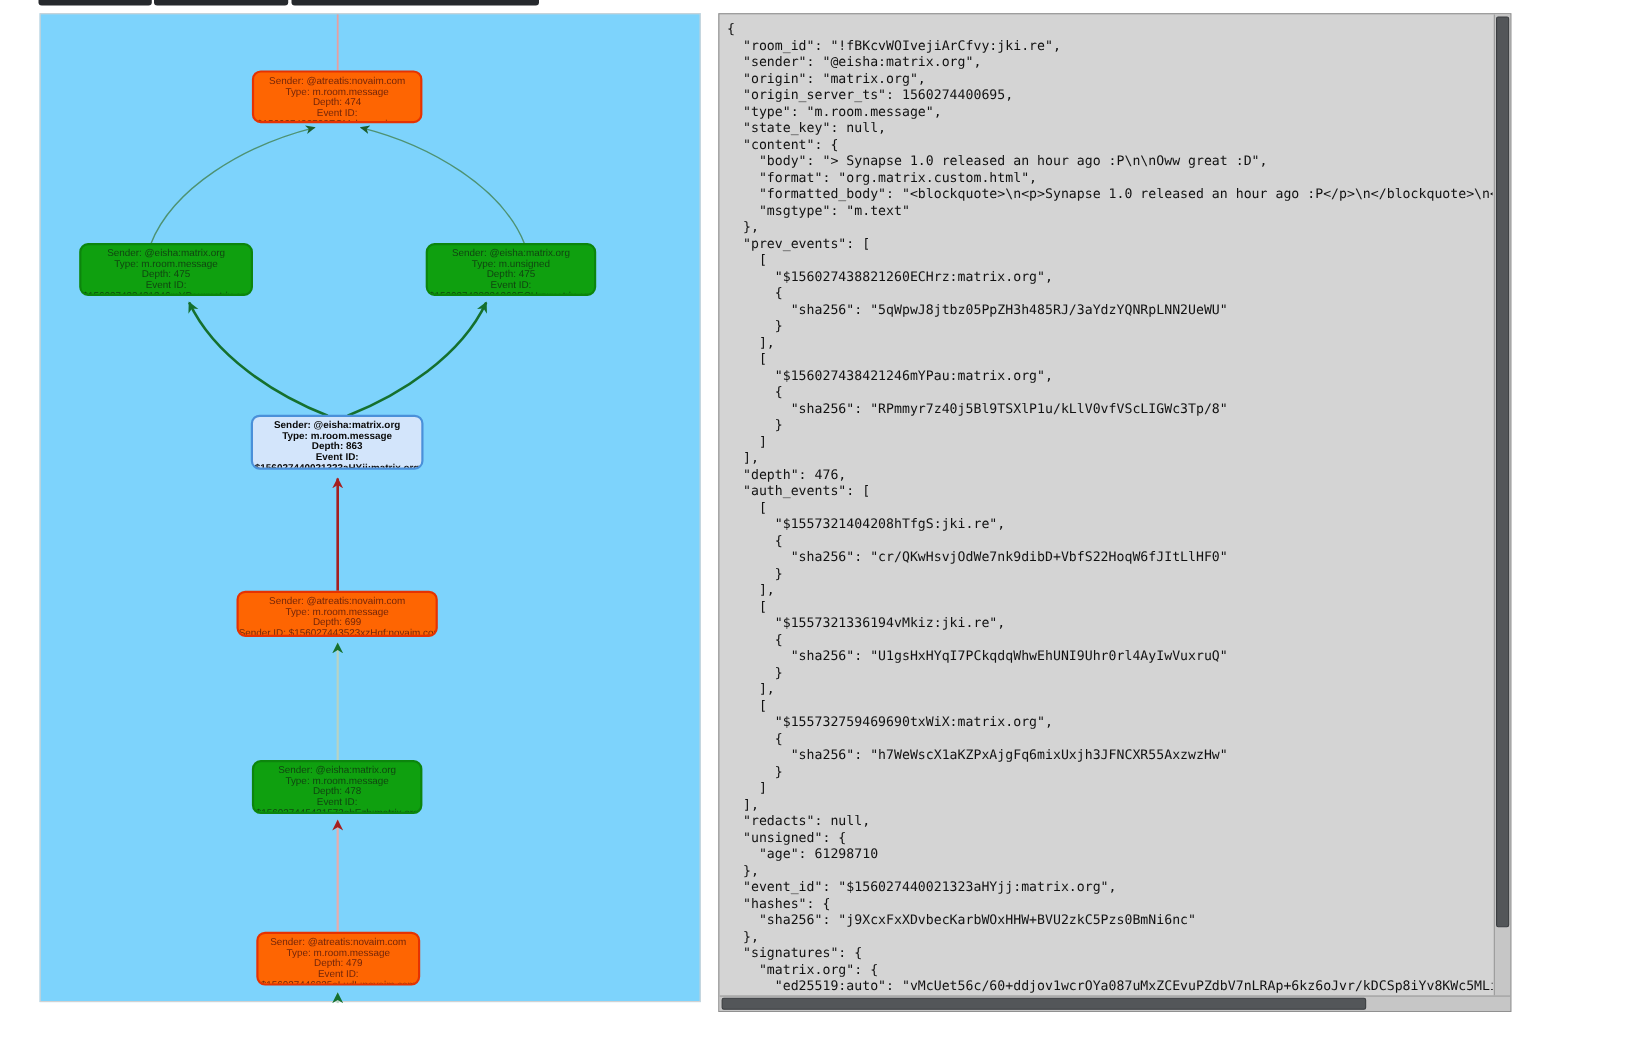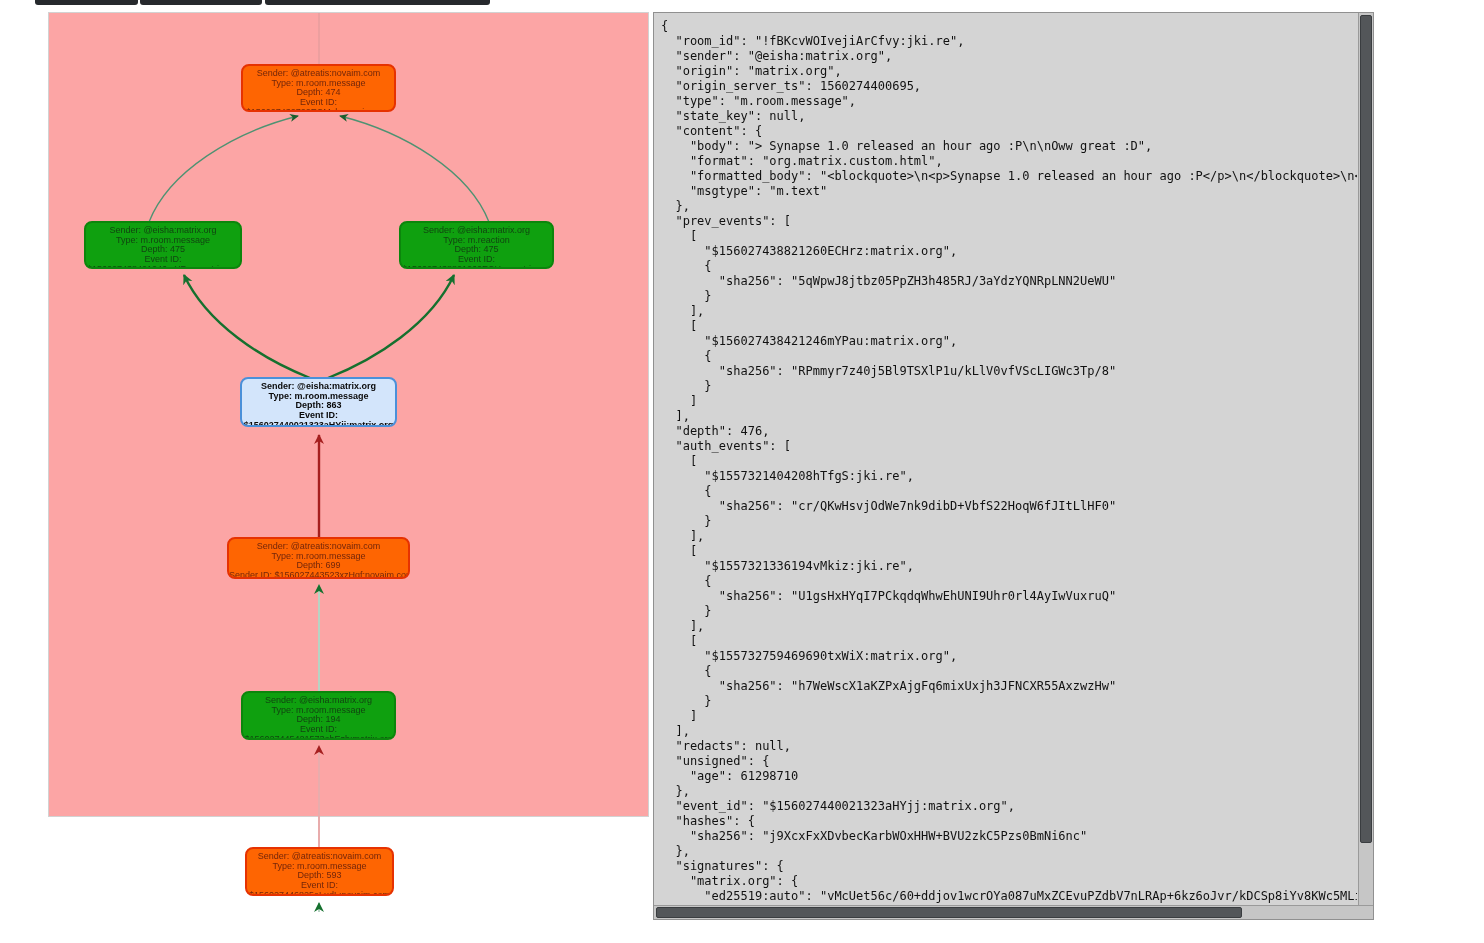--- a/index.html
+++ b/index.html
@@ -4,22 +4,22 @@
 <style>
   * { margin:0; padding:0; box-sizing:border-box; }
   html,body { width:1484px; height:943px; background:#ffffff; overflow:hidden;
               font-family:"Liberation Sans", sans-serif; position:relative; }
 
   
   .topbar-seg { position:absolute; top:0; height:5px; background:#26292d;
                 border-radius:0 0 3px 3px; }
 
   
-  #graph-panel { position:absolute; left:48px; top:12px; width:601px; height:805px;
-                 background:#fca5a5; border:1px solid #d2d2d2; }
+  #graph-panel { position:absolute; left:36px; top:12px; width:601px; height:899px;
+                 background:#7dd3fc; border:1px solid #d2d2d2; }
   #edge-svg { position:absolute; left:0; top:0; width:601px; height:899px; }
 
   .node { position:absolute; border-radius:8px; text-align:center;
           font-size:9px; line-height:9.7px; padding-top:3px; overflow:hidden;
           cursor:pointer; }
   .node span { display:block; white-space:nowrap; }
   .node.orange { background:#fe6502; border:2px solid #e63201; color:#73260a; }
   .node.green  { background:#0fa00f; border:2px solid #0c850c; color:#114511; }
   .node.blue   { background:#d3e5fb; border:2px solid #4a90d9; color:#0a0a0a; font-weight:bold; }
 
@@ -89,21 +89,21 @@
   <div class="node green" style="left:35px; top:208px; width:158px; height:48px;">
     <span>Sender: @eisha:matrix.org</span>
     <span>Type: m.room.message</span>
     <span>Depth: 475</span>
     <span>Event ID:</span>
     <span>$156027438421246mYPau:matrix.org</span>
   </div>
 
   <div class="node green" style="left:350px; top:208px; width:155px; height:48px;">
     <span>Sender: @eisha:matrix.org</span>
-    <span>Type: m.reaction</span>
+    <span>Type: m.unsigned</span>
     <span>Depth: 475</span>
     <span>Event ID:</span>
     <span>$156027438821260ECHrz:matrix.org</span>
   </div>
 
   <div class="node blue" style="left:191px; top:364px; width:157px; height:50px;">
     <span>Sender: @eisha:matrix.org</span>
     <span>Type: m.room.message</span>
     <span>Depth: 863</span>
     <span>Event ID:</span>
@@ -113,29 +113,29 @@
   <div class="node orange" style="left:178px; top:524px; width:183px; height:42px;">
     <span>Sender: @atreatis:novaim.com</span>
     <span>Type: m.room.message</span>
     <span>Depth: 699</span>
     <span>Sender ID: $156027443523xzHgf:novaim.com</span>
   </div>
 
   <div class="node green" style="left:192px; top:678px; width:155px; height:49px;">
     <span>Sender: @eisha:matrix.org</span>
     <span>Type: m.room.message</span>
-    <span>Depth: 194</span>
+    <span>Depth: 478</span>
     <span>Event ID:</span>
     <span>$156027445421573obEzb:matrix.org</span>
   </div>
 
   <div class="node orange" style="left:196px; top:834px; width:149px; height:49px;">
     <span>Sender: @atreatis:novaim.com</span>
     <span>Type: m.room.message</span>
-    <span>Depth: 593</span>
+    <span>Depth: 479</span>
     <span>Event ID:</span>
     <span>$156027446825eLudL:novaim.com</span>
   </div>
 </div>
 
 <div id="json-panel">
   <pre id="json-pre">{
   "room_id": "!fBKcvWOIvejiArCfvy:jki.re",
   "sender": "@eisha:matrix.org",
   "origin": "matrix.org",

